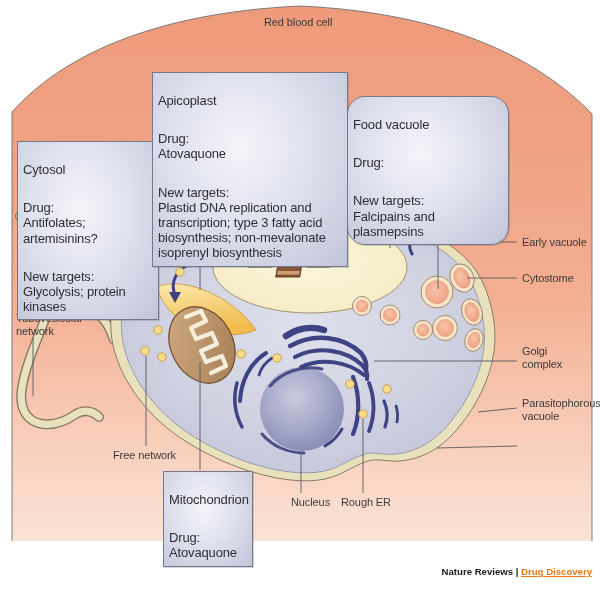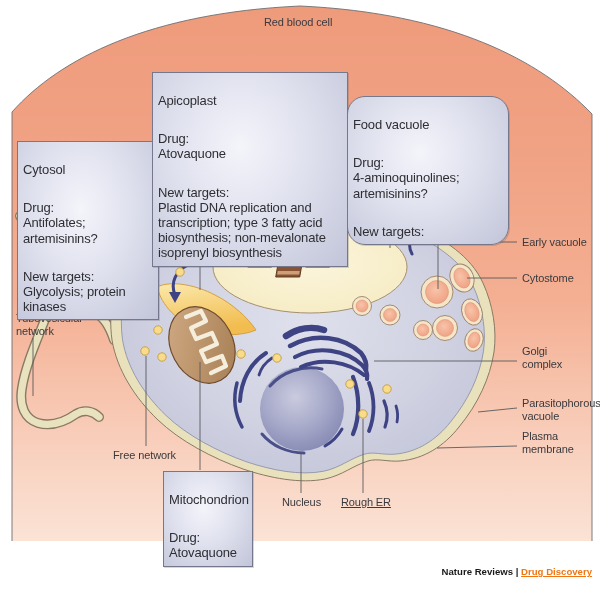--- a/index.html
+++ b/index.html
@@ -15,22 +15,22 @@
   .lbl.wrap{white-space:normal;}
   .lbl-rbc{left:264px;top:16px;}
   .lbl-haemozoin{left:267px;top:176px;}
   .lbl-early-vacuole{left:522px;top:236px;}
   .lbl-cytostome{left:522px;top:272px;}
   .lbl-golgi{left:522px;top:345px;width:56px;}
   .lbl-parasitophorous{left:522px;top:397px;width:88px;}
   .lbl-plasma{left:522px;top:430px;width:70px;}
   .lbl-tubovesicular{left:16px;top:312px;width:84px;}
   .lbl-free-ribosome{left:113px;top:449px;}
-  .lbl-nucleus{left:282px;top:496px;}
-  .lbl-rough-er{left:341px;top:496px;text-decoration:underline;}
+  .lbl-nucleus{left:291px;top:496px;}
+  .lbl-rough-er{left:341px;top:496px;}
   .box{
     position:absolute;border:1px solid #75788d;color:#2e2e33;
     background:radial-gradient(ellipse at 45% 38%, #f4f4fa 0%, #dfe1ee 45%, #c2c5d9 100%);
     font-size:13px;line-height:1.17;letter-spacing:-0.15px;padding:20px 5px 5px 5px;
     box-shadow:1px 1px 0 rgba(90,90,110,0.25);
   }
   .box .bx-sec{margin-top:23px;}
   .box-cytosol{left:17px;top:141px;width:130px;}
   .box-apicoplast{left:152px;top:72px;width:184px;}
   .box-food{left:347px;top:96px;width:150px;border-radius:18px;}
@@ -220,21 +220,20 @@
     <path d="M200,362 L200,470"></path>
   </g>
 </svg>
 
 <div class="lbl lbl-rbc">Red blood cell</div>
 <div class="lbl lbl-haemozoin">Haemozoin</div>
 <div class="lbl lbl-early-vacuole">Early vacuole</div>
 <div class="lbl lbl-cytostome">Cytostome</div>
 <div class="lbl wrap lbl-golgi">Golgi complex</div>
 <div class="lbl wrap lbl-parasitophorous">Parasitophorous vacuole</div>
-<div class="lbl wrap lbl-plasma">Plasma membrane</div>
 <div class="lbl wrap lbl-tubovesicular">Tubovesicular network</div>
 <div class="lbl lbl-free-ribosome">Free network</div>
 <div class="lbl lbl-nucleus">Nucleus</div>
 <div class="lbl lbl-rough-er">Rough ER</div>
 
 <div class="box box-cytosol">
   <div>Cytosol</div>
   <div class="bx-sec">
     <div>Drug:</div>
     <div>Antifolates; artemisinins?</div>
@@ -254,24 +253,24 @@
   <div class="bx-sec">
     <div>New targets:</div>
     <div>Plastid DNA replication and transcription; type 3 fatty acid biosynthesis; non-mevalonate isoprenyl biosynthesis</div>
   </div>
 </div>
 
 <div class="box box-food">
   <div>Food vacuole</div>
   <div class="bx-sec">
     <div>Drug:</div>
-    <div>4-aminoquinolines; artemisinins?</div>
   </div>
   <div class="bx-sec">
     <div>New targets:</div>
+    <div>Falcipains and plasmepsins</div>
   </div>
 </div>
 
 <div class="box box-mito">
   <div>Mitochondrion</div>
   <div class="bx-sec">
     <div>Drug:</div>
     <div>Atovaquone</div>
   </div>
 </div>

